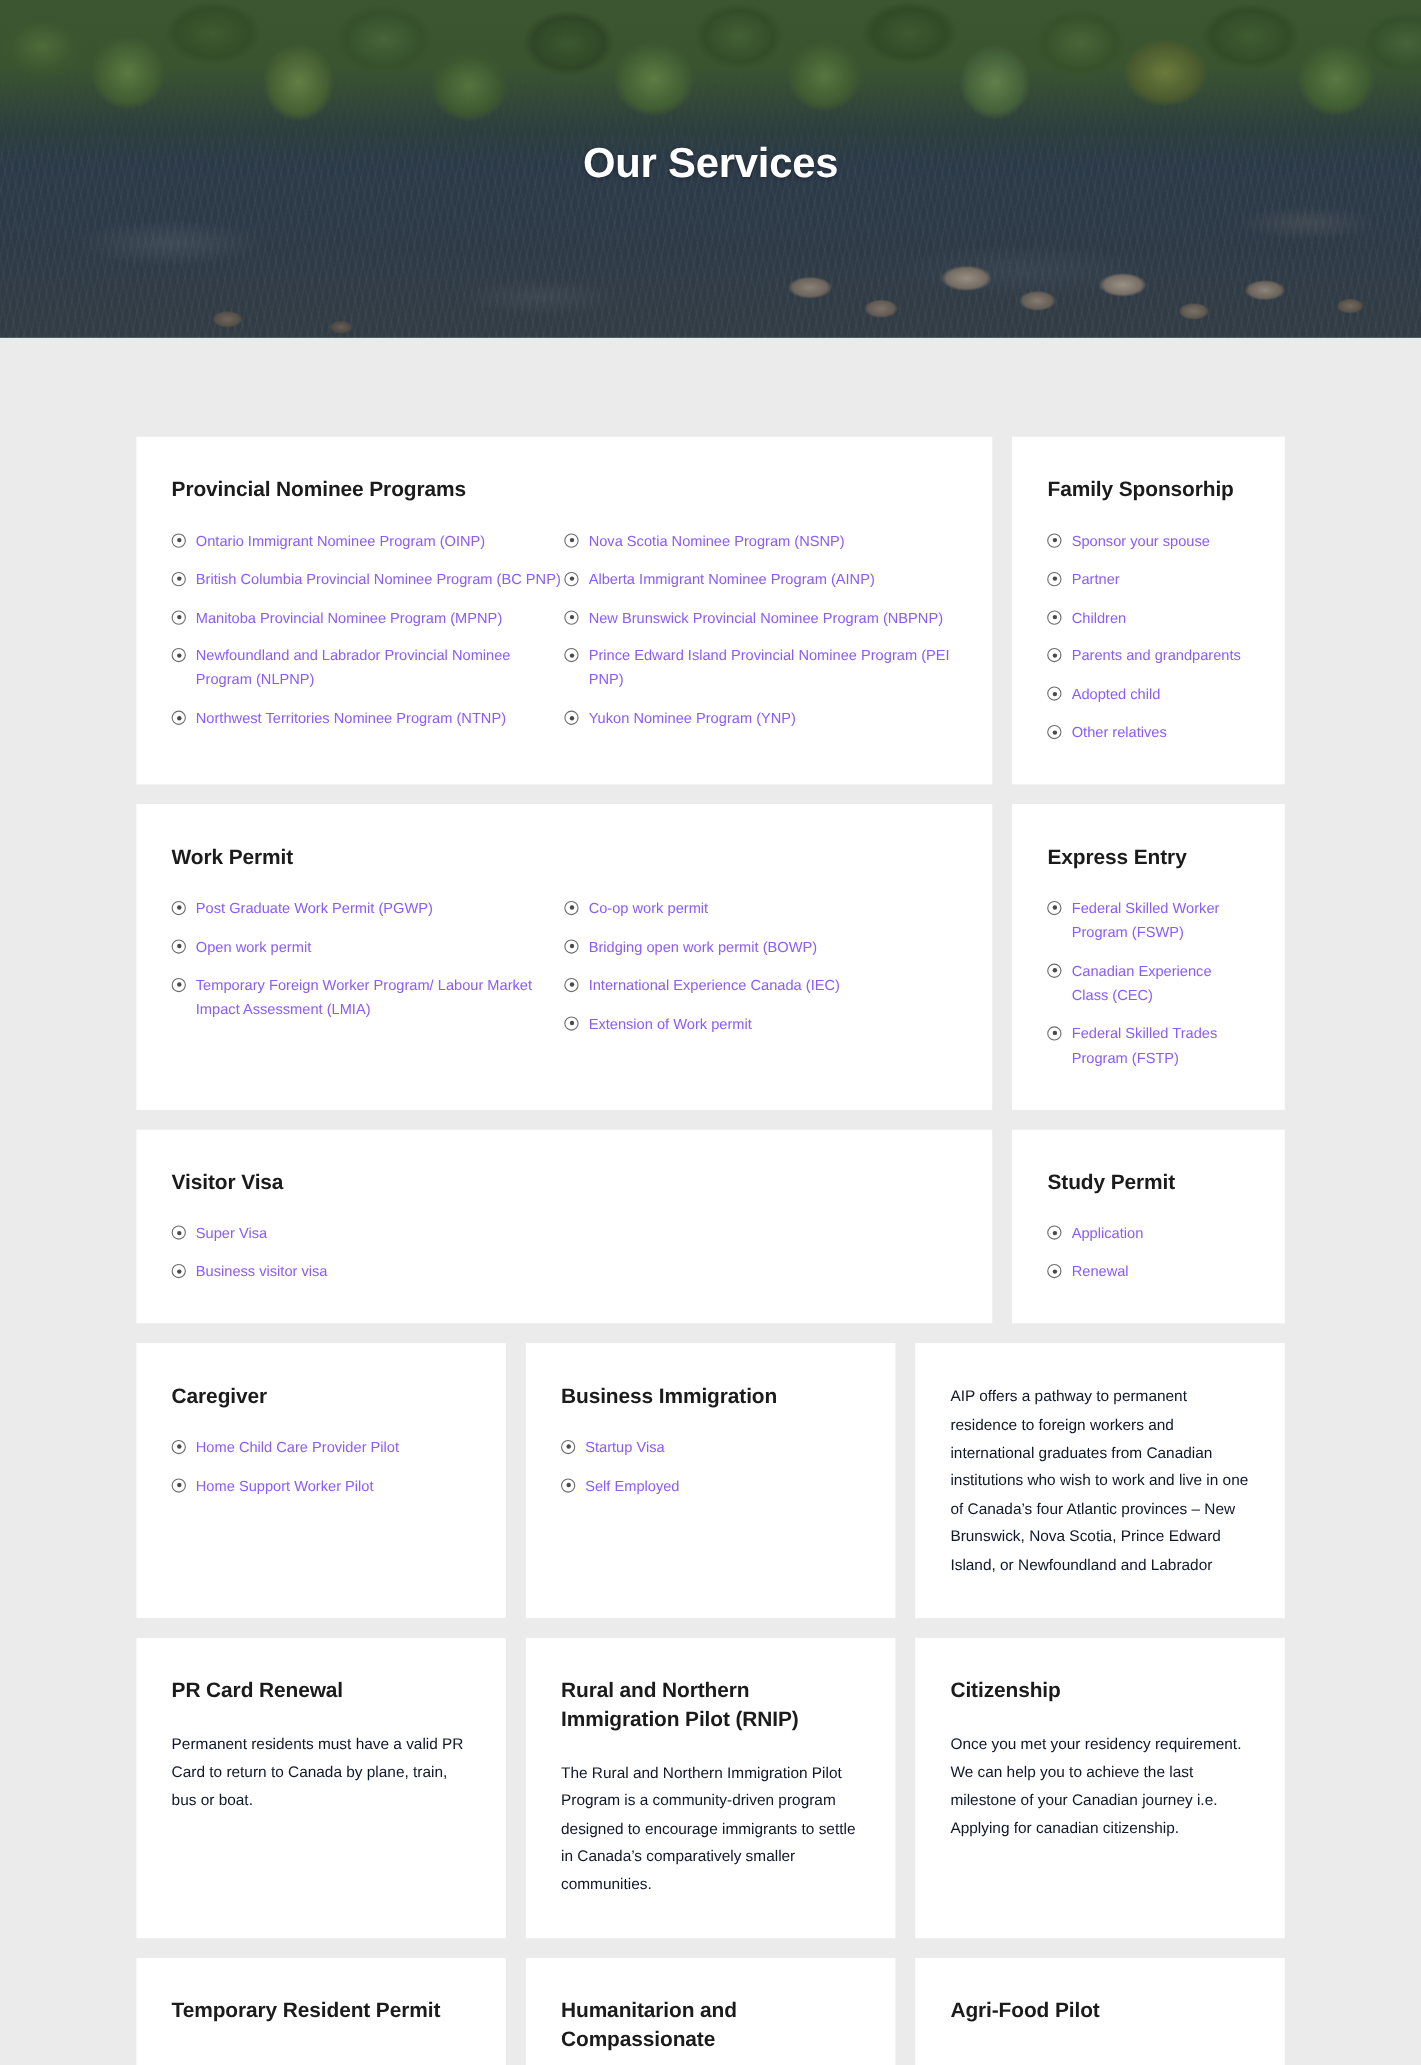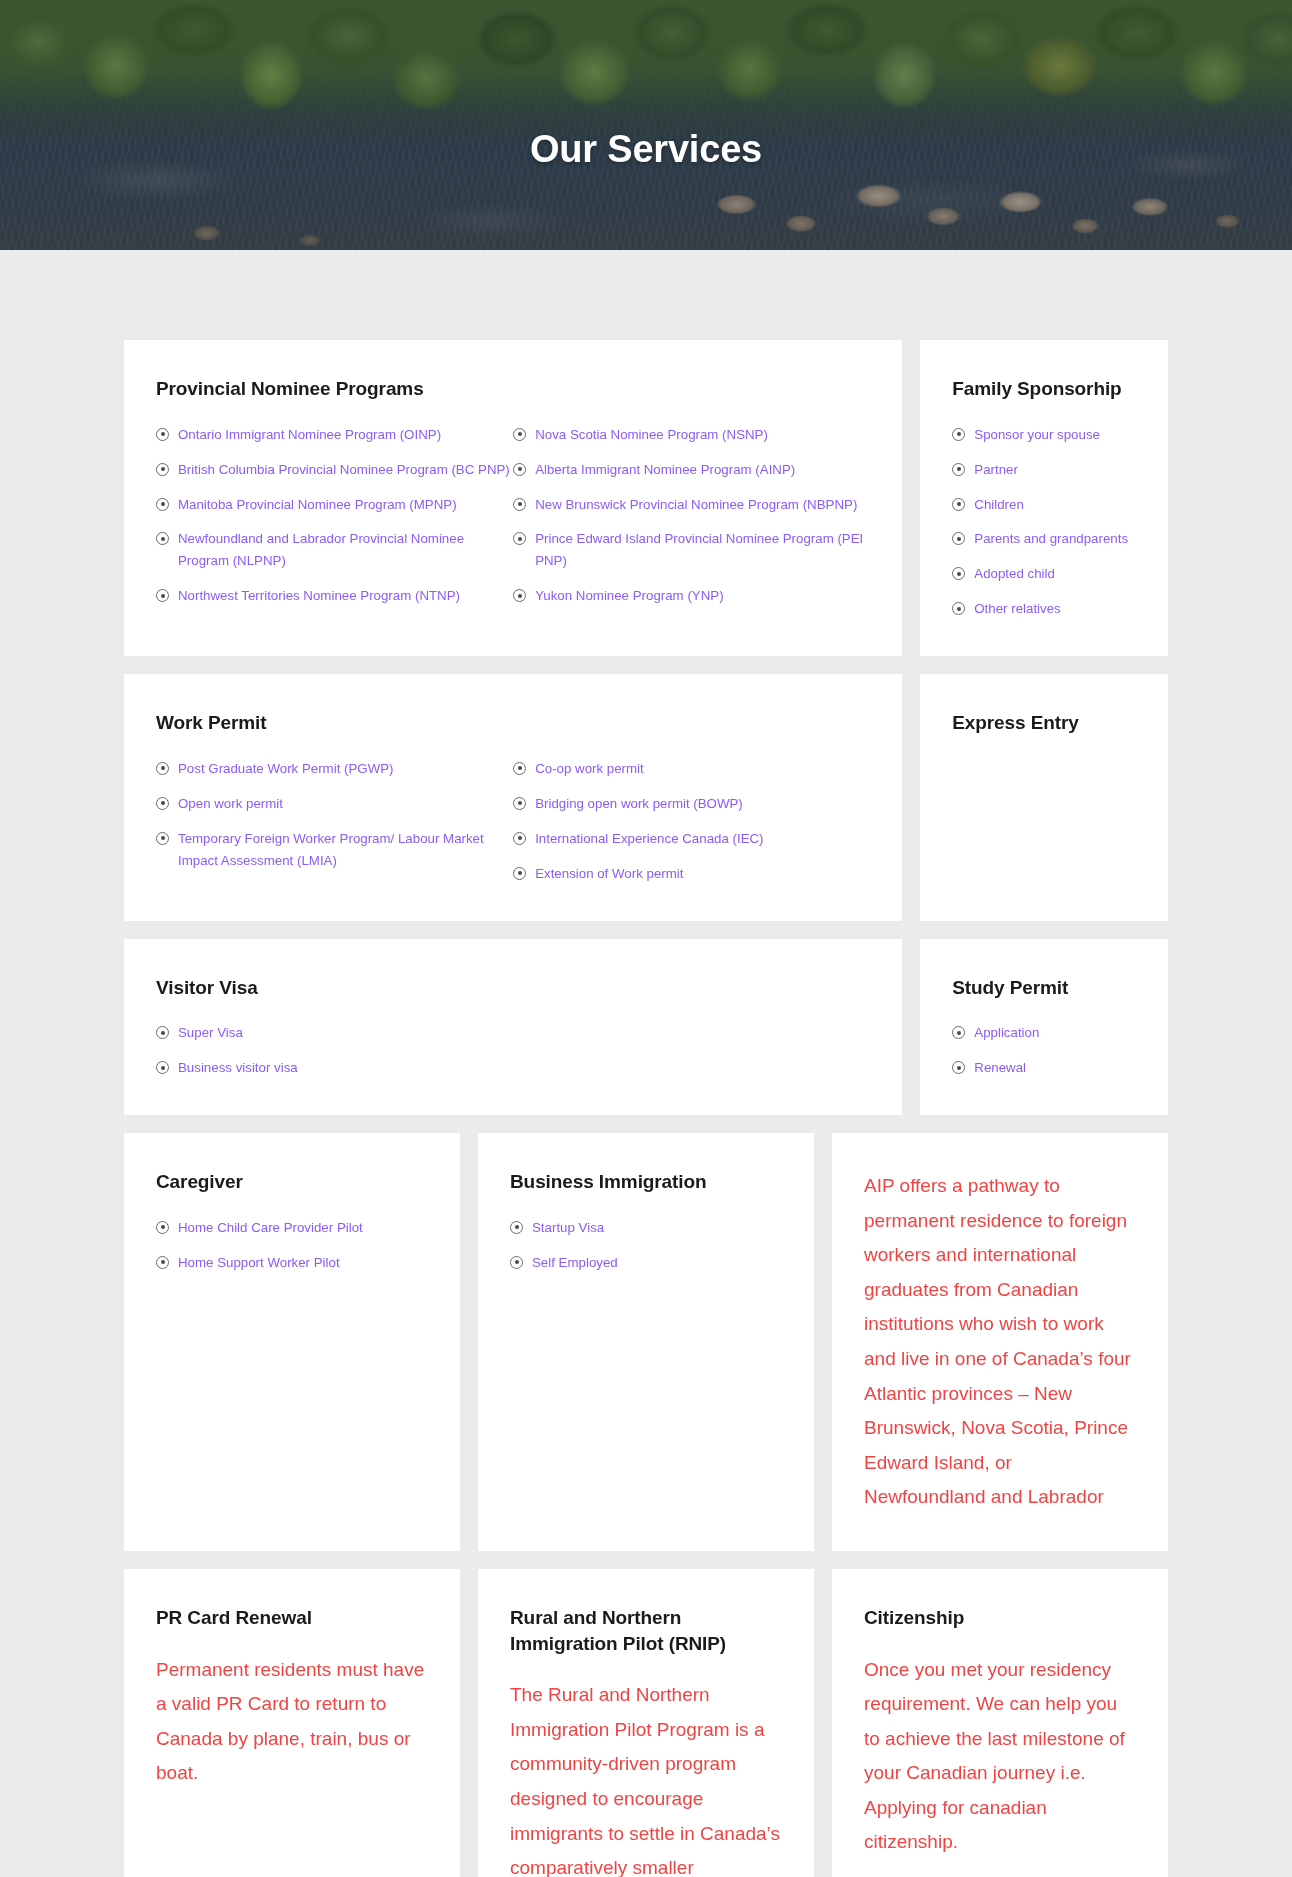--- a/index.html
+++ b/index.html
@@ -8,21 +8,21 @@
     width: 1292px;
     background: #ebebeb;
     font-family: "Liberation Sans", sans-serif;
     -webkit-font-smoothing: antialiased;
   }
 
   
   .hero {
     position: relative;
     width: 100%;
-    height: 250px;
+    height: 307px;
     overflow: hidden;
     background: #be185d;
   }
   .hero-photo {
     position: absolute;
     inset: 0;
     background:
       
       radial-gradient(ellipse 120px 30px at 12% 72%, rgba(120,130,140,.22), transparent 70%),
       radial-gradient(ellipse 100px 24px at 38% 88%, rgba(110,120,132,.18), transparent 70%),
@@ -150,23 +150,23 @@
     position: absolute;
     left: 3.5px;
     top: 3.5px;
     width: 4px;
     height: 4px;
     background: #4a4a4a;
     border-radius: 50%;
   }
 
   p.desc {
-    font-size: 19px;
+    font-size: 14px;
     line-height: 1.82;
-    color: #ef4444;
+    color: #0f172a;
   }
 </style>
 </head>
 <body>
 
 <header class="hero">
   <div class="hero-photo"></div>
   <div class="hero-forest"></div>
   <div class="hero-rocks"></div>
   <h1 class="hero-title">Our Services</h1>
@@ -222,20 +222,25 @@
             <li><span class="bullet"></span><span>Co-op work permit</span></li>
             <li><span class="bullet"></span><span>Bridging open work permit (BOWP)</span></li>
             <li><span class="bullet"></span><span>International Experience Canada (IEC)</span></li>
             <li><span class="bullet"></span><span>Extension of Work permit</span></li>
           </ul>
         </div>
       </section>
 
       <section class="card side">
         <h3>Express Entry</h3>
+        <ul class="items">
+          <li><span class="bullet"></span><span>Federal Skilled Worker Program (FSWP)</span></li>
+          <li><span class="bullet"></span><span>Canadian Experience Class (CEC)</span></li>
+          <li><span class="bullet"></span><span>Federal Skilled Trades Program (FSTP)</span></li>
+        </ul>
       </section>
     </div>
 
     <div class="row">
       <section class="card wide">
         <h3>Visitor Visa</h3>
         <div class="cols2">
           <ul class="items">
             <li><span class="bullet"></span><span>Super Visa</span></li>
             <li><span class="bullet"></span><span>Business visitor visa</span></li>

